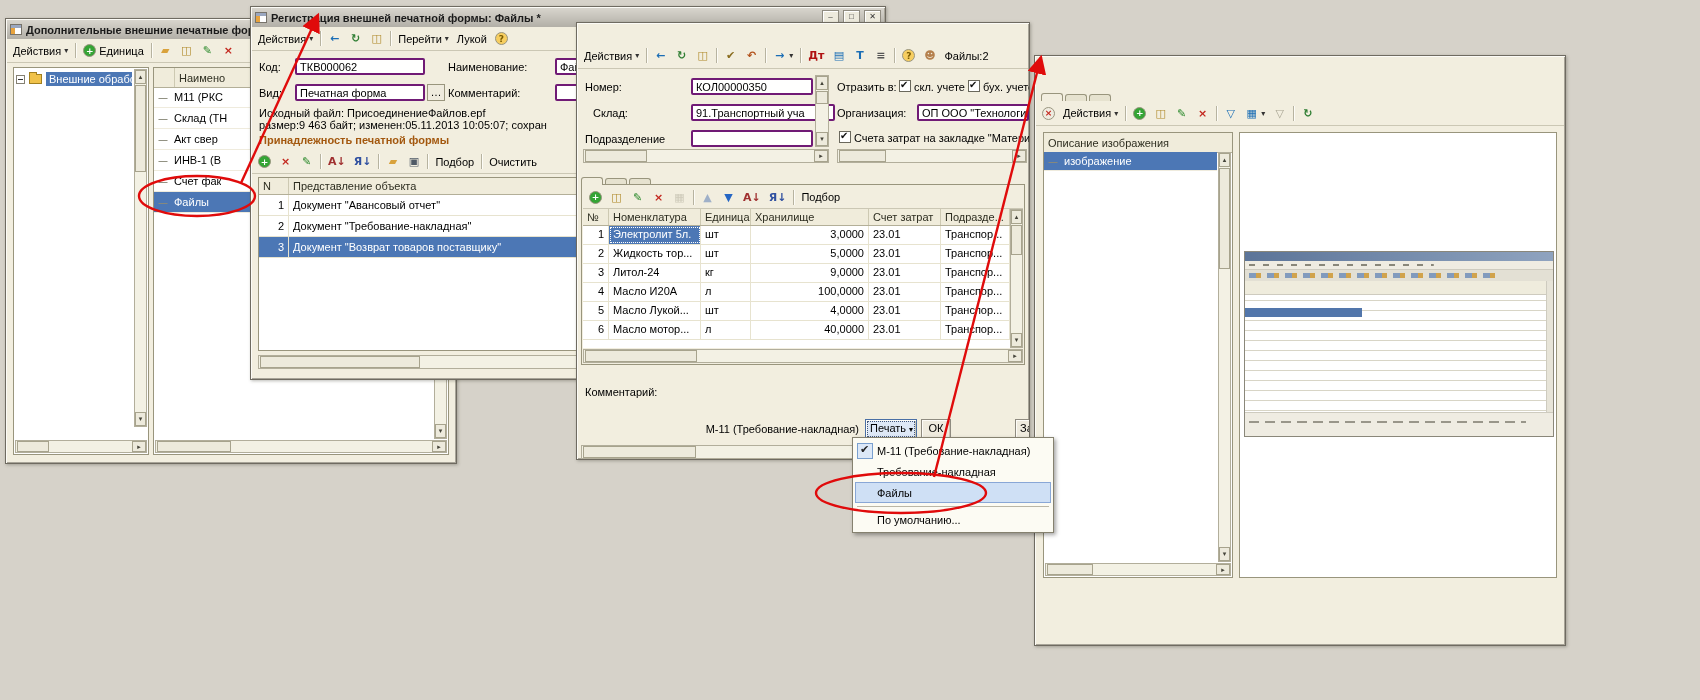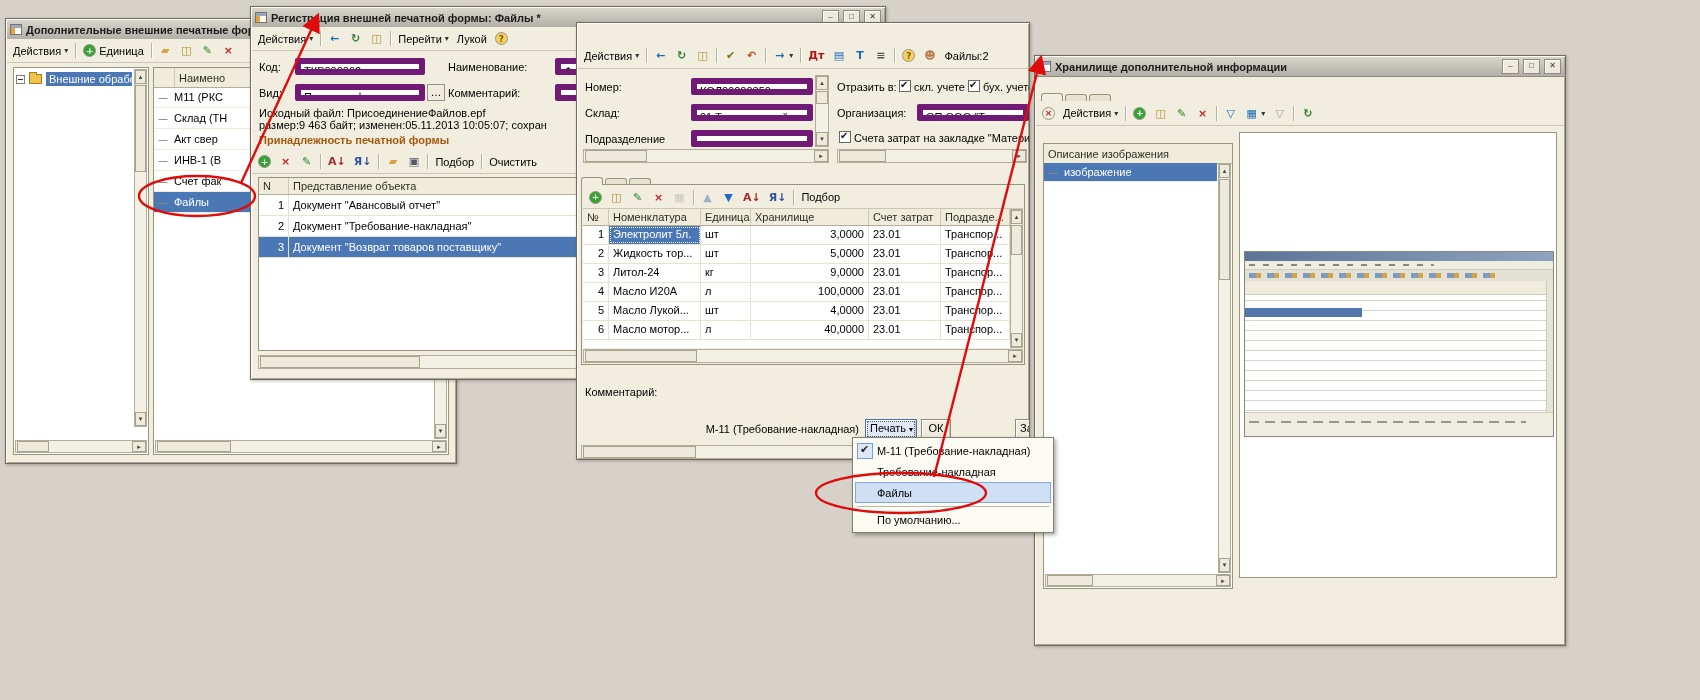--- a/index.html
+++ b/index.html
@@ -22,21 +22,21 @@
   .titem{display:inline-flex;align-items:center;gap:3px;padding:1px 3px;white-space:nowrap}
   .titem .g{display:inline-flex;align-items:center;justify-content:center;min-width:13px;height:14px;
        font-size:11px;font-weight:bold;font-family:"DejaVu Sans",sans-serif}
   .titem.round .g{border-radius:50%;border:1px solid #99957F;width:13px;height:13px;font-size:9px;box-sizing:border-box}
   .titem.menu::after{content:"▾";font-size:8px;color:#333}
   .titem.separator{width:1px;height:15px;padding:0;background:#B7B3A0;box-shadow:1px 0 0 #FDFCF7;margin:0 2px} .titem.separator::after{content:none}
   .titem.disabled{opacity:.5}
   .g:empty,.l:empty{display:none}
   .lbl{position:absolute;white-space:nowrap}
   .bold{font-weight:bold}
-  .field{position:absolute;height:17px;box-sizing:border-box;background:#FFFFFE;border:6px solid #701a75;
+  .field{position:absolute;height:17px;box-sizing:border-box;background:#FFFFFE;border:2px solid #701a75;
        border-radius:2px;padding:1px 3px;white-space:nowrap;overflow:hidden}
   .ell{position:absolute;width:18px;height:17px;box-sizing:border-box;background:#EFEBDE;border:1px solid #99957D;
        text-align:center;line-height:14px}
   .cb{position:absolute;width:12px;height:12px;background:#fff;border:1px solid #6A685C;box-sizing:border-box}
   .cb::after{content:"✔";position:absolute;left:0;top:-2px;font-size:10px;color:#111}
   .pane{position:absolute;background:#fff;border:1px solid #99957D;box-sizing:border-box;overflow:hidden}
   .lhdr{display:flex;height:19px;background:#F0ECDB;border-bottom:1px solid #B3AF98;align-items:center;color:#2E2E20}
   .lhdr .icol{width:20px;height:100%;border-right:1px solid #CDC9B2;flex:0 0 20px}
   .lhdr .hl{padding:0 4px}
   .lrow{display:flex;align-items:center;height:20px;gap:4px;padding:0 2px;border-bottom:1px solid #EFEBDD}
@@ -315,27 +315,20 @@
   </div>
   <div class="sb h" style="left:7px;top:348px;width:622px;height:14px">
       <span class="sbt">
         <span class="sbh"></span>
       </span>
       <span class="sbb r"></span>
     </div>
 </div>
 
 <div class="win" id="w4" style="left:1034px;top:55px;width:532px;height:591px;z-index:25">
-  <div class="tbbar">
-    <span class="wicon form"></span>
-    <span class="tt">Хранилище дополнительной информации</span>
-    <span class="wbtn min"></span>
-    <span class="wbtn max"></span>
-    <span class="wbtn cls"></span>
-  </div>
   <div class="tabstrip" style="left:6px;top:24px;height:21px">
 
   <span class="tab active"></span>
       <span class="tab"></span>
       <span class="tab"></span>
     </div>
   <div class="toolbar" style="left:1px;right:1px;top:45px;height:24px">
 
   <span class="titem round">
         <span class="g" style="color: rgb(195, 39, 30); background: rgb(239, 236, 224);">×</span>
@@ -364,21 +357,21 @@
         <span class="g" style="color: rgb(26, 109, 181);">▦</span>
       </span>
       <span class="titem">
         <span class="g" style="color: rgb(169, 165, 147);">▽</span>
       </span>
       <span class="titem separator"></span>
       <span class="titem">
         <span class="g" style="color: rgb(46, 125, 50);">↻</span>
       </span>
     </div>
-  <div class="pane" style="left:8px;top:87px;width:190px;height:446px">
+  <div class="pane" style="left:8px;top:76px;width:190px;height:446px">
     <div class="lhdr">
       <span class="hl">Описание изображения</span>
     </div>
     <div style="position:absolute;left:0;right:15px;top:19px;bottom:15px;overflow:hidden">
 
         <div class="lrow selected" style="height:18px">
           <span class="dashico"></span>
           <span class="l">изображение</span>
         </div>
       </div>
@@ -457,22 +450,22 @@
       <span class="titem">
         <span class="g" style="color: rgb(181, 128, 77);">☻</span>
       </span>
       <span class="titem">
         <span class="l">Файлы:2</span>
       </span>
     </div>
 
   <span class="lbl" style="left:8px;top:58px">Номер:</span>
   <span class="field" style="left:114px;top:55px;width:122px">КОЛ00000350</span>
-  <span class="lbl" style="left:8px;top:84px">Склад:</span>
-  <span class="field" style="left:114px;top:81px;width:122px">91.Транспортный уча</span>
+  <span class="lbl" style="left:16px;top:84px">Склад:</span>
+  <span class="field" style="left:114px;top:81px;width:144px">91.Транспортный уча</span>
   <span class="lbl" style="left:8px;top:110px">Подразделение</span>
   <span class="field" style="left:114px;top:107px;width:122px"></span>
   <div class="sb v" style="left:238px;top:52px;width:14px;height:72px">
       <span class="sbb u"></span>
       <span class="sbt">
         <span class="sbh"></span>
       </span>
       <span class="sbb d"></span>
     </div>
   <div class="sb h" style="left:6px;top:126px;width:246px;height:14px">

